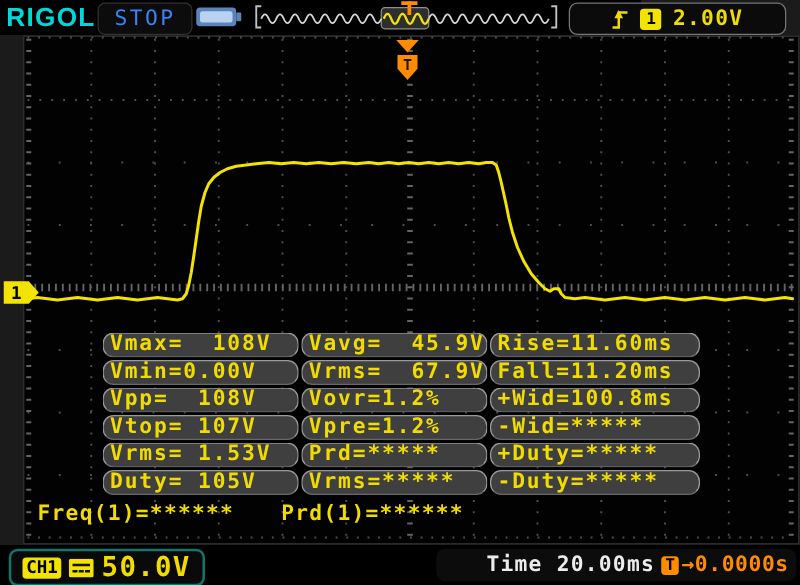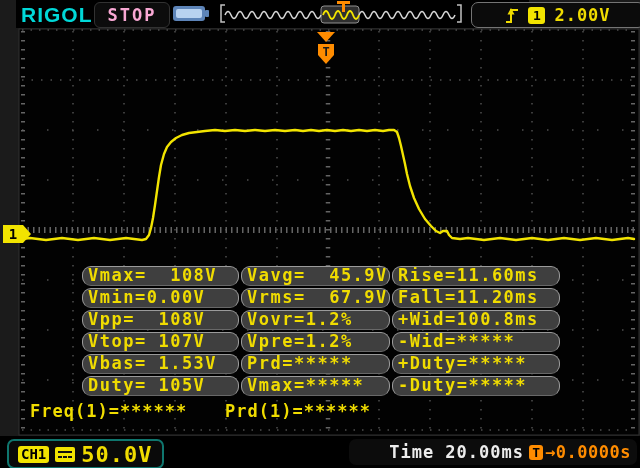--- a/index.html
+++ b/index.html
@@ -1,26 +1,26 @@
 <!DOCTYPE html>
 <html><head>
 <meta charset="utf-8">
 <style>
   html,body{margin:0;padding:0;}
   body{
     width:640px;height:468px;position:relative;overflow:hidden;
     background:#1b1b1b;font-family:"DejaVu Sans Mono",monospace;
   }
   
-  .topbar{position:absolute;left:16px;top:0;width:513px;height:28px;background:#000;}
+  .topbar{position:absolute;left:0;top:0;width:513px;height:28px;background:#000;}
   .brand{position:absolute;left:5px;top:3px;font-family:"Liberation Sans",sans-serif;
     font-weight:800;font-size:21px;letter-spacing:1px;color:#00d8d8;}
   .stop-btn{position:absolute;left:78px;top:2px;width:74px;height:24px;background:#0c0c0c;
     border:1px solid #323232;border-radius:6px;display:flex;align-items:center;justify-content:center;}
-  .stop-btn span{color:#f9a8d4;font-weight:bold;font-size:17px;letter-spacing:2px;}
+  .stop-btn span{color:#3b82f6;font-weight:normal;font-size:17px;letter-spacing:2px;}
   .battery{position:absolute;left:156px;top:4px;}
   .preview{position:absolute;left:202px;top:0px;}
   .trig-readout{position:absolute;left:455px;top:2px;width:172px;height:24px;background:#0b0b0b;
     border:1px solid #757575;border-radius:7px;display:flex;align-items:center;justify-content:center;gap:9px;}
   .trig-src{width:17px;height:17px;background:#f2e400;border-radius:3px;color:#000;
     font-weight:bold;font-size:13px;display:flex;align-items:center;justify-content:center;}
   .trig-level{color:#f0dc00;font-weight:bold;font-size:17px;letter-spacing:1px;}
   
   .scope-svg{position:absolute;left:0;top:0;}
   
@@ -155,25 +155,25 @@
   <div class="cell">Rise=11.60ms</div>
   <div class="cell">Vmin=0.00V</div>
   <div class="cell">Vrms=  67.9V</div>
   <div class="cell">Fall=11.20ms</div>
   <div class="cell">Vpp=  108V</div>
   <div class="cell">Vovr=1.2%</div>
   <div class="cell">+Wid=100.8ms</div>
   <div class="cell">Vtop= 107V</div>
   <div class="cell">Vpre=1.2%</div>
   <div class="cell">-Wid=*****</div>
-  <div class="cell">Vbas= 1.53V</div>
+  <div class="cell">Vrms= 1.53V</div>
   <div class="cell">Prd=*****</div>
   <div class="cell">+Duty=*****</div>
   <div class="cell">Duty= 105V</div>
-  <div class="cell">Vmax=*****</div>
+  <div class="cell">Vrms=*****</div>
   <div class="cell">-Duty=*****</div>
 </div>
 
 <div class="readout freq">Freq(1)=******</div>
 <div class="readout prd">Prd(1)=******</div>
 
 <div class="bottombar">
   <div class="ch-btn">
     <span class="ch-badge">CH1</span>
     <svg width="20" height="15" viewBox="0 0 20 15">

